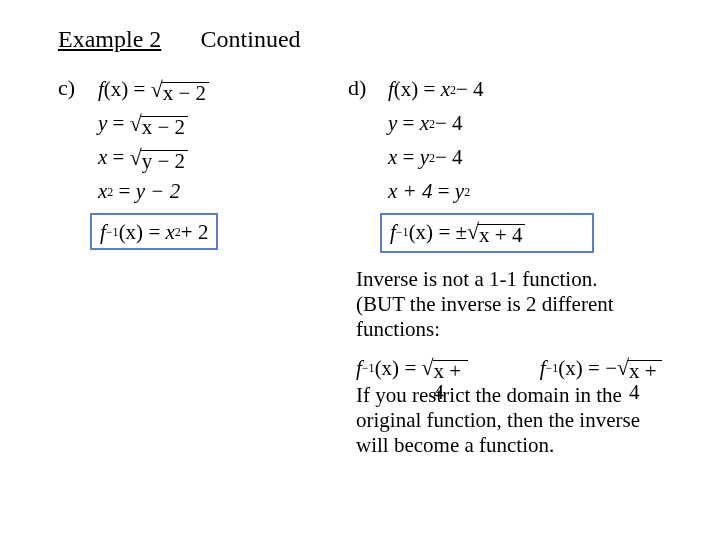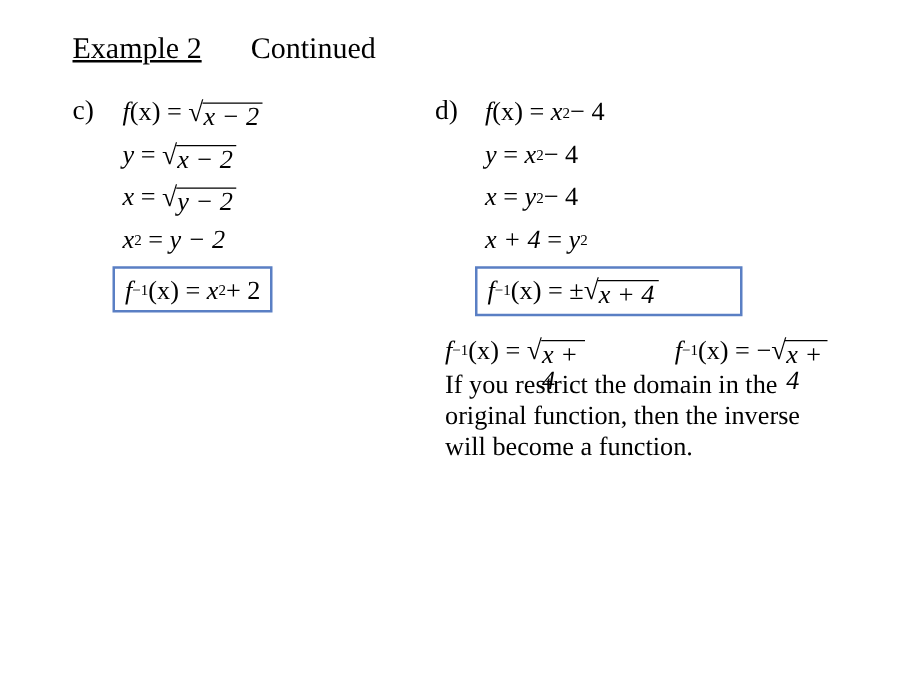--- a/index.html
+++ b/index.html
@@ -30,21 +30,21 @@
   .box{
     border:2.5px solid #5a7fc4;
     padding:2px 8px 1px 8px;
     margin-top:4px;
     margin-left:32px;
     display:inline-block;
   }
   .col-d .box{width:194px;height:33px}
   .sqrt{display:inline-flex;align-items:center;font-style:normal;position:relative}
   .sqrt .surd{font-size:22px;margin-right:-1px}
-  .sqrt .rad{border-top:1.2px solid #000;padding:0 3px 0 1px;font-style:italic;line-height:1;height:16px;display:inline-block}
+  .sqrt .rad{border-top:1.2px solid #000;padding:0 3px 0 1px;line-height:1;height:16px;display:inline-block}
   sup{font-size:12px;font-style:normal;vertical-align:6px}
   .note{
     font-size:21px;
     line-height:1.18;
     margin-left:298px;
     margin-right:30px;
     margin-top:14px;
   }
   .invrow{
     display:flex;
@@ -165,20 +165,21 @@
           <span class="sqrt">
               <span class="surd">√</span>
               <span class="rad">x + 4</span>
             </span>
         </div>
       </div>
     </div>
 
   </div>
 
+  <div class="note">Inverse is not a 1-1 function. (BUT the inverse is 2 different functions:</div>
 
   <div class="invrow">
     <div class="row">
       <span class="mi">f</span>
         <sup>−1</sup>
         <span class="mn">(x)</span>
         <span class="mn">&nbsp;=&nbsp;</span>
       <span class="sqrt">
           <span class="surd">√</span>
           <span class="rad">x + 4</span>

